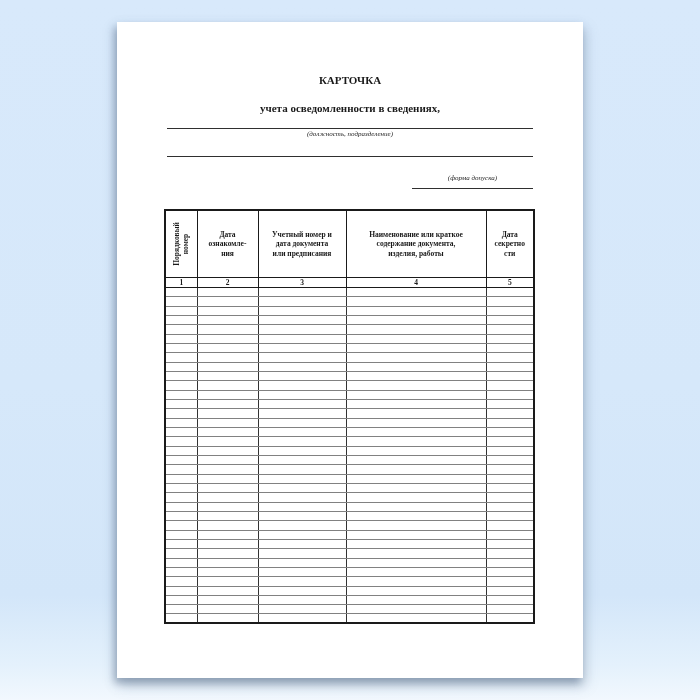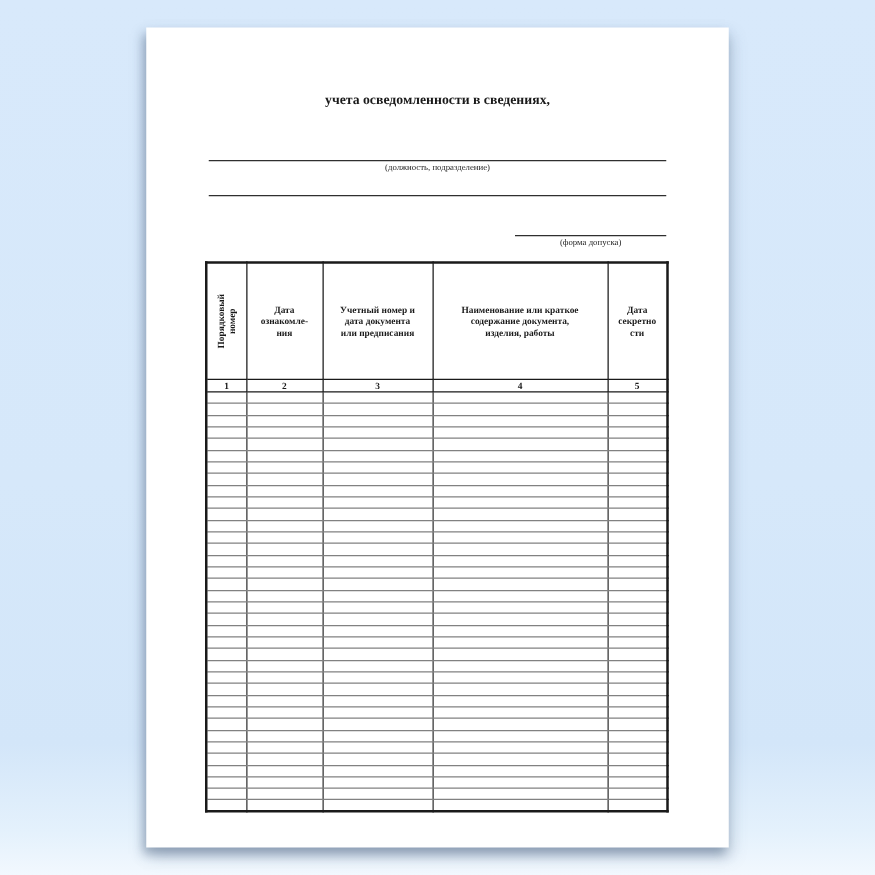--- a/index.html
+++ b/index.html
@@ -16,34 +16,34 @@
   }
   .title-block{
     position:absolute;top:37px;left:0;width:100%;
     text-align:center;font-weight:bold;font-size:11px;line-height:14px;
     white-space:pre-line;
   }
   .fline{position:absolute;height:0;border-top:1px solid #2f2f2f;}
   .fline.f1{left:50px;width:366px;top:106px;}
   .fline.f2{left:50px;width:366px;top:134px;}
   .fline.f3{left:295px;width:121px;top:166px;}
-  .flabel{position:absolute;font-size:7px;line-height:9px;text-align:center;color:#1f1f1f;}
+  .flabel{position:absolute;font-size:7px;line-height:9px;text-align:center;color:#1f1f1f;font-style:italic;}
   .flabel.f1{left:50px;width:366px;top:108px;}
   .flabel.f2{left:50px;width:366px;top:136px;}
-  .flabel.f3{left:295px;width:121px;top:168px;}
+  .flabel.f3{left:295px;width:121px;top:152px;}
   table.doc-table{
     position:absolute;left:47px;top:187px;width:369px;
     border-collapse:collapse;table-layout:fixed;
     border:2px solid #1a1a1a;
   }
   .doc-table th{
     border:1.5px solid #1a1a1a;
     font-size:7.5px;font-weight:bold;line-height:9.5px;
     text-align:center;vertical-align:middle;
-    padding:15px 2px;height:62px;
+    padding:2px 2px;height:62px;
     white-space:pre-line;
   }
   .doc-table tr.numrow td{
     border:1.5px solid #1a1a1a;
     font-size:7.5px;font-weight:bold;line-height:8px;
     text-align:center;vertical-align:middle;
     padding:0;height:9px;
   }
   .doc-table tbody td{
     border-left:1px solid #333;border-right:1px solid #333;
@@ -59,20 +59,21 @@
     font-size:7.5px;font-weight:bold;line-height:9px;
     white-space:pre-line;
   }
 </style>
 </head>
 <body>
 
 <div class="page">
 
   <div class="title-block">
+    <div>КАРТОЧКА</div>
     <div>учета осведомленности в сведениях,</div>
   </div>
 
   <div class="fline f1"></div>
   <div class="flabel f1">(должность, подразделение)</div>
 
   <div class="fline f2"></div>
 
   <div class="fline f3"></div>
   <div class="flabel f3">(форма допуска)</div>

